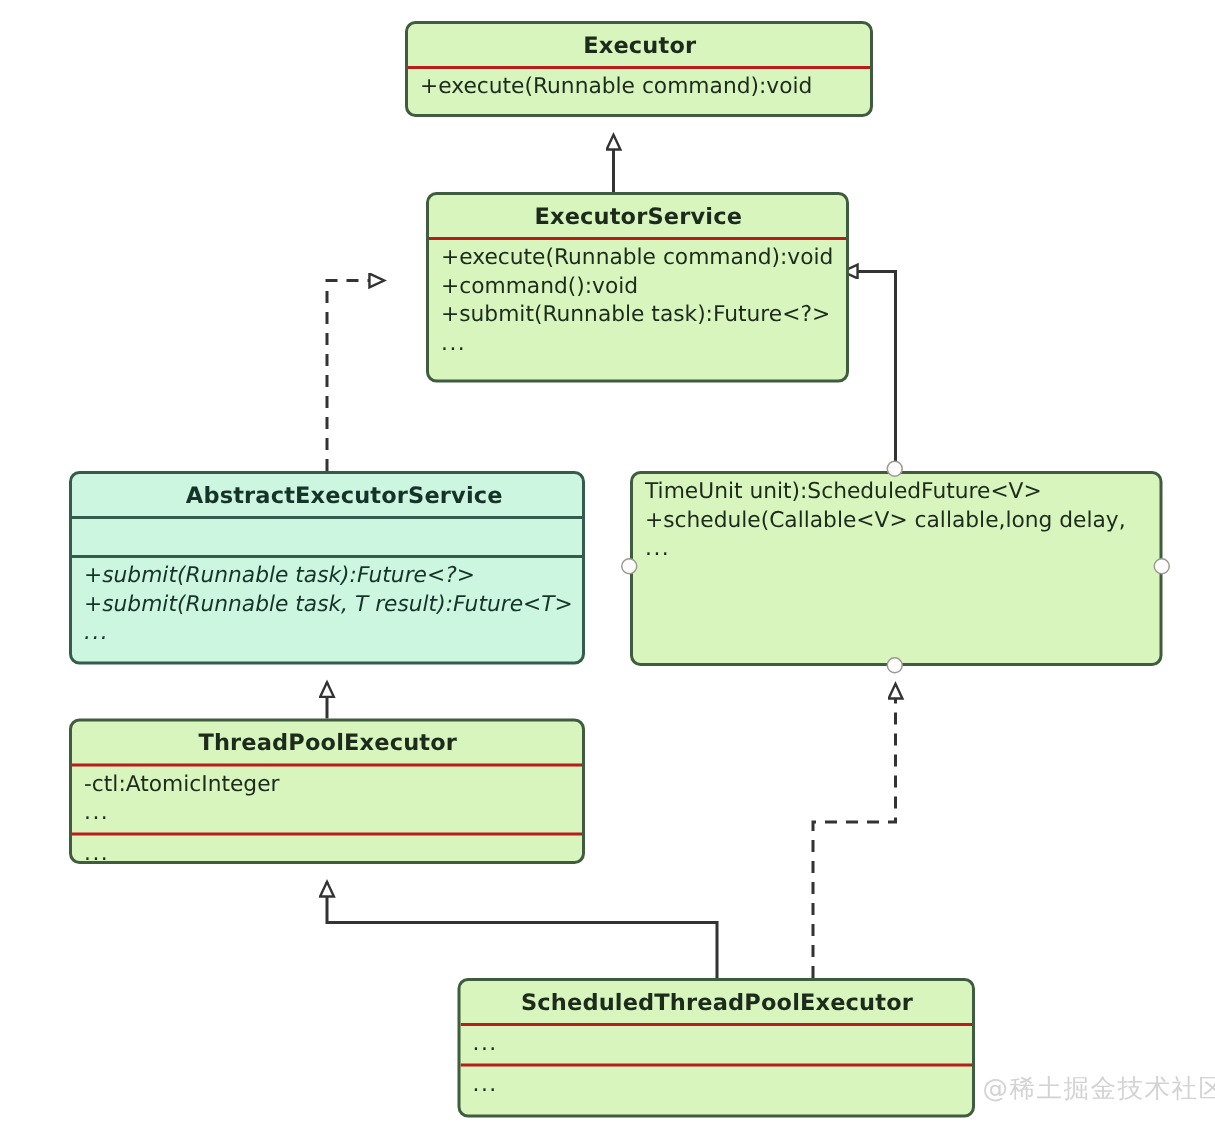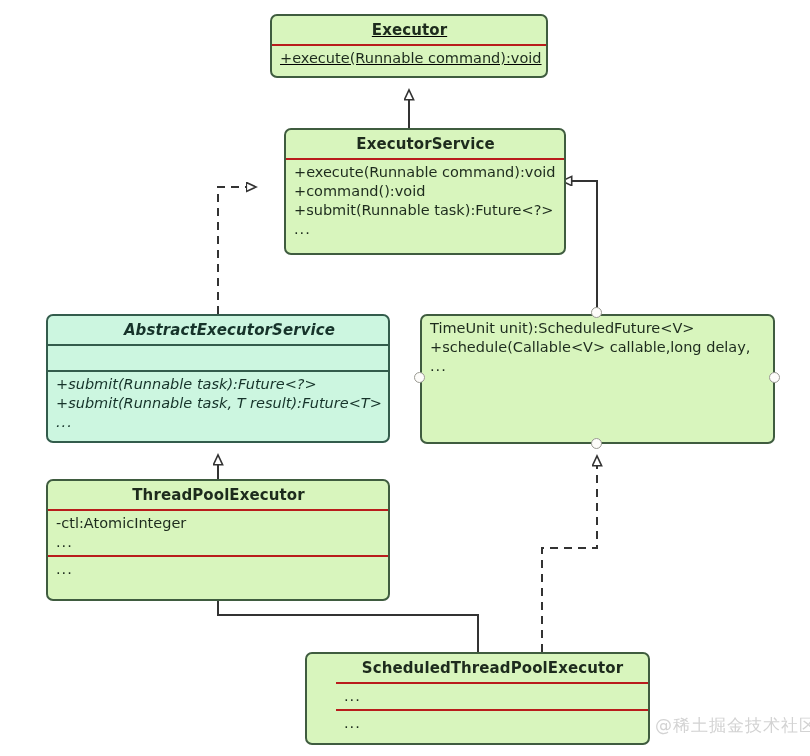--- a/index.html
+++ b/index.html
@@ -55,21 +55,20 @@
   .uml-class .cls-name {
     text-align: center;
     font-weight: bold;
     font-size: 15px;
     color: #1d2b1d;
     padding-top: 5px;
     padding-bottom: 5px;
     letter-spacing: 0.1px;
   }
   .uml-class.mint .cls-name {
-    font-style: italic;
     color: #16332a;
     padding-left: 30px;
   }
   .uml-class .member {
     font-size: 14.5px;
     line-height: 19px;
     color: #1d2b1d;
     white-space: pre;
     text-align: left;
   }
@@ -130,21 +129,21 @@
 
     <g>
       <path d="M478,652 L478,615 L218,615 L218,588" fill="none" stroke="#333333" stroke-width="2" marker-end="url(#hollowTri)"></path>
     </g>
 
     <g>
       <path d="M542,652 L542,548 L597,548 L597,456" fill="none" stroke="#333333" stroke-width="2" stroke-dasharray="8,6" marker-end="url(#hollowTri)"></path>
     </g>
   </svg>
 
-  <div class="uml-class" style="left:270px; top:14px; width:278px; height:64px;text-decoration:underline;">
+  <div class="uml-class" style="left:270px; top:14px; width:312px; height:64px;">
     <div class="compartment cls-name">Executor</div>
     <div class="compartment">
       <div class="member">+execute(Runnable command):void</div>
     </div>
   </div>
 
   <div class="uml-class" style="left:284px; top:128px; width:282px; height:127px;">
     <div class="compartment cls-name">ExecutorService</div>
     <div class="compartment">
       <div class="member">+execute(Runnable command):void</div>
@@ -167,32 +166,32 @@
   </div>
 
   <div class="uml-class" style="left:420px; top:314px; width:355px; height:130px;">
     <div class="compartment">
       <div class="member">TimeUnit unit):ScheduledFuture&lt;V&gt;</div>
       <div class="member">+schedule(Callable&lt;V&gt; callable,long delay,</div>
       <div class="member ellipsis">...</div>
     </div>
   </div>
 
-  <div class="uml-class" style="left:46px; top:479px; width:344px; height:122px;">
+  <div class="uml-class" style="left:46px; top:479px; width:344px; height:97px;">
     <div class="compartment cls-name">ThreadPoolExecutor</div>
     <div class="compartment">
       <div class="member">-ctl:AtomicInteger</div>
       <div class="member ellipsis">...</div>
     </div>
     <div class="compartment">
       <div class="member ellipsis">...</div>
     </div>
   </div>
 
-  <div class="uml-class" style="left:305px; top:652px; width:345px; height:93px;padding-left:29px;">
+  <div class="uml-class" style="left:305px; top:652px; width:345px; height:93px;">
     <div class="compartment cls-name">ScheduledThreadPoolExecutor</div>
     <div class="compartment">
       <div class="member ellipsis">...</div>
     </div>
     <div class="compartment">
       <div class="member ellipsis">...</div>
     </div>
   </div>
 
   <div class="handle" style="left:597px; top:313px;"></div>

